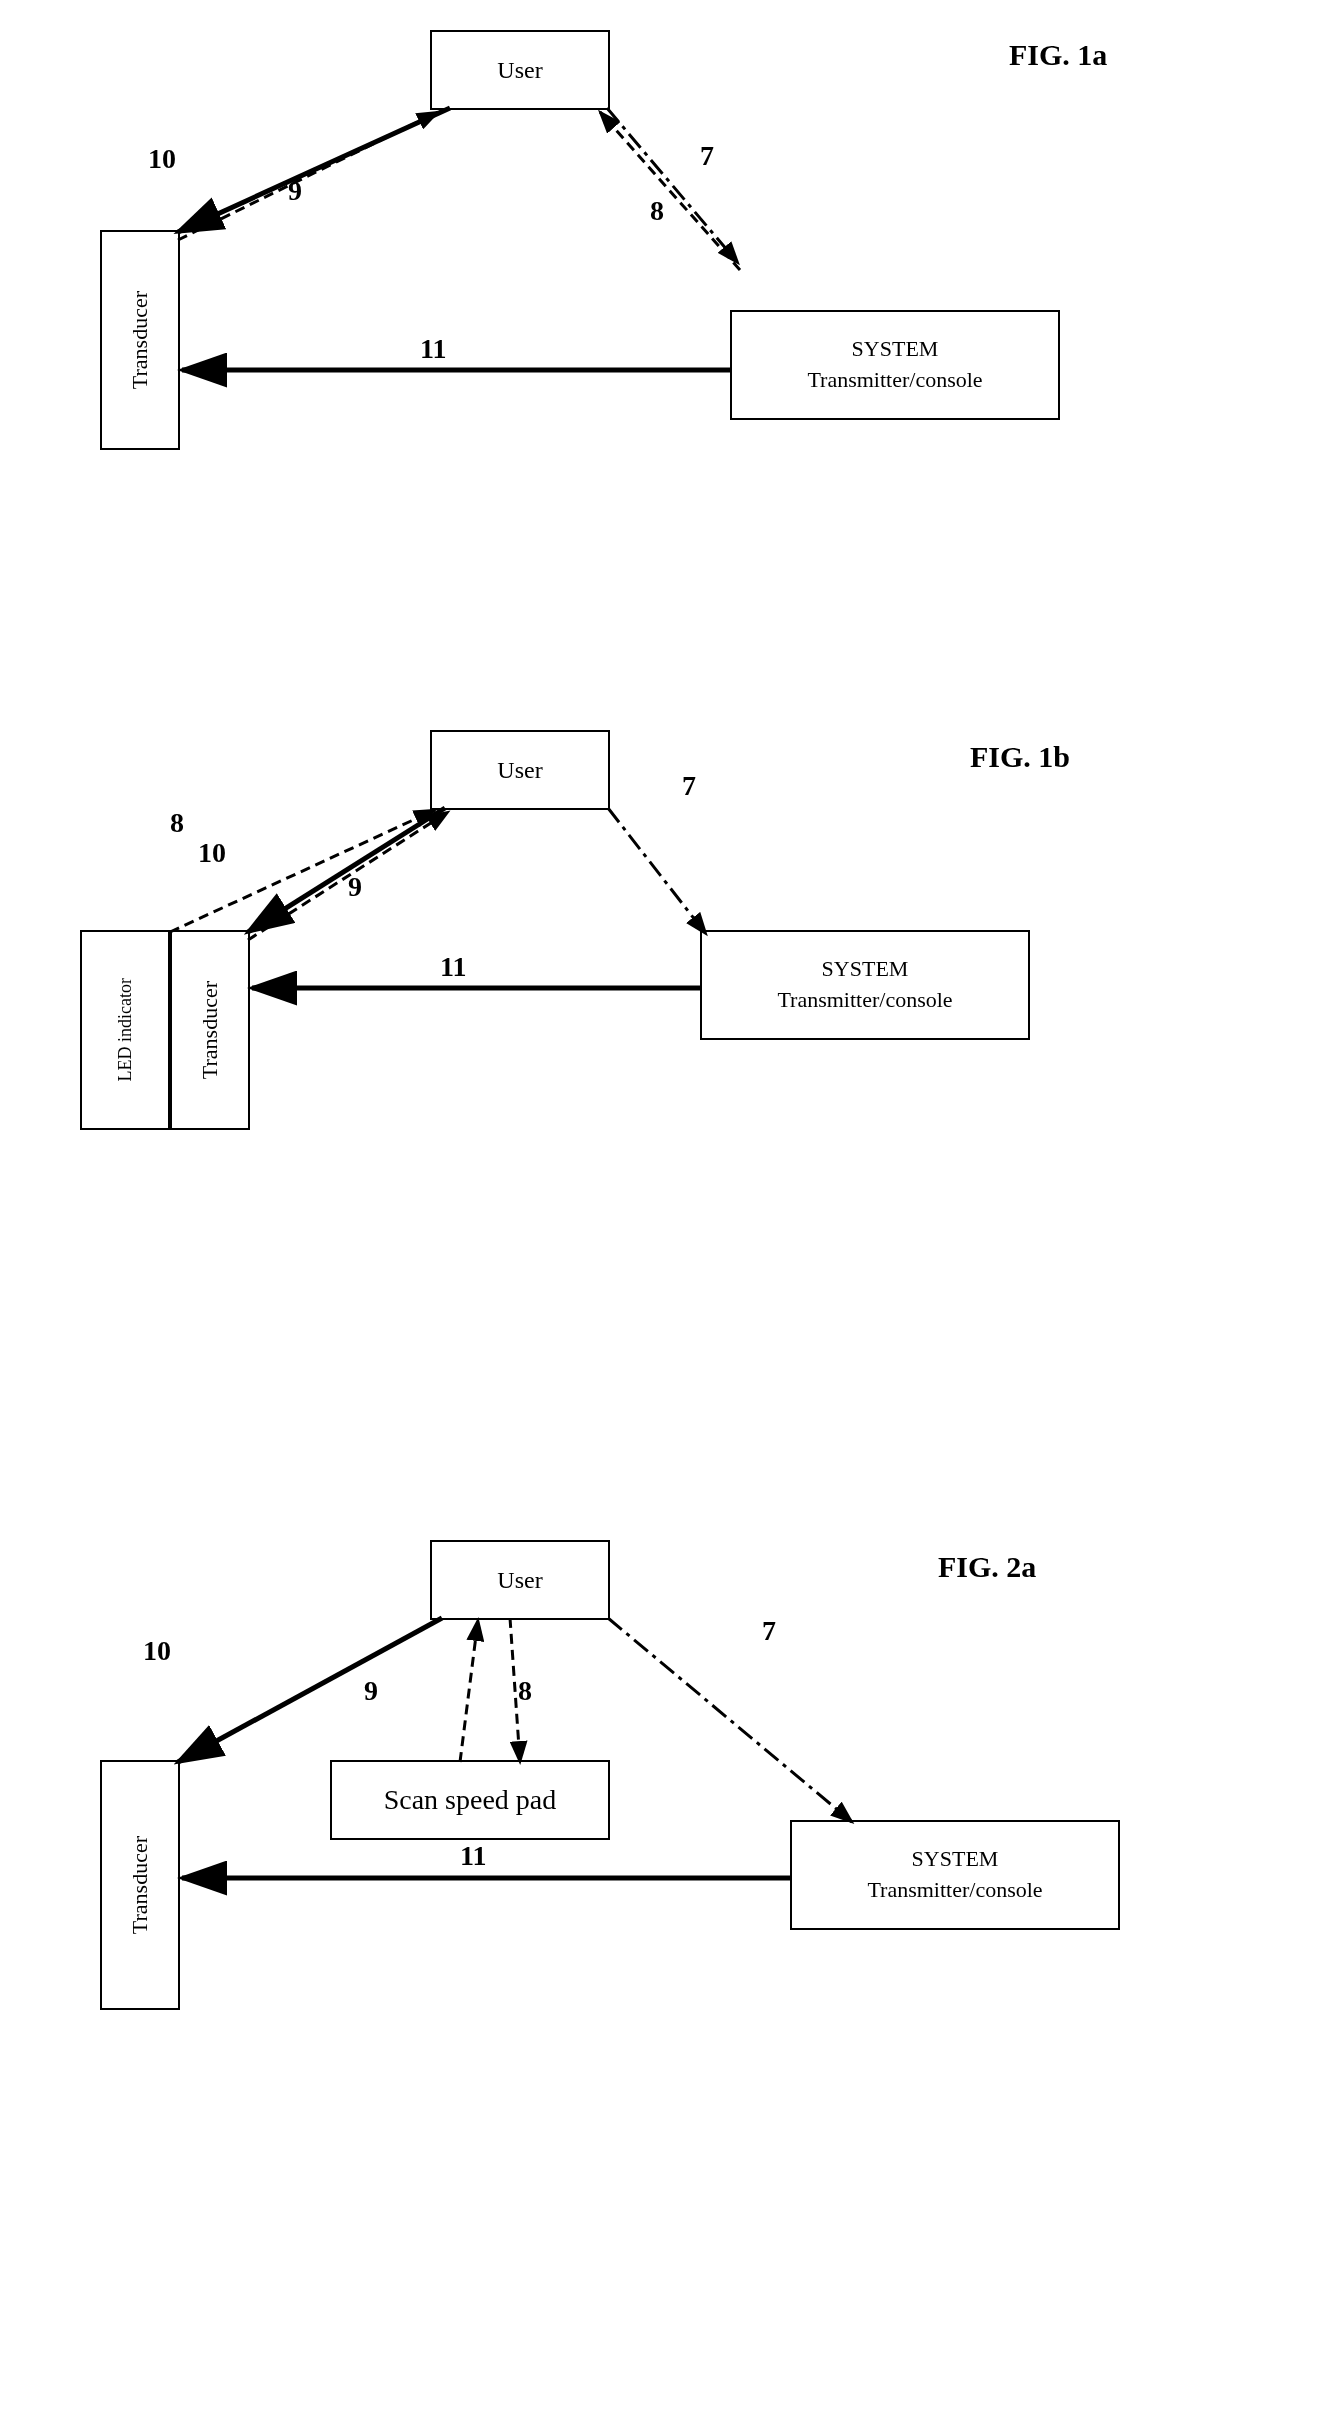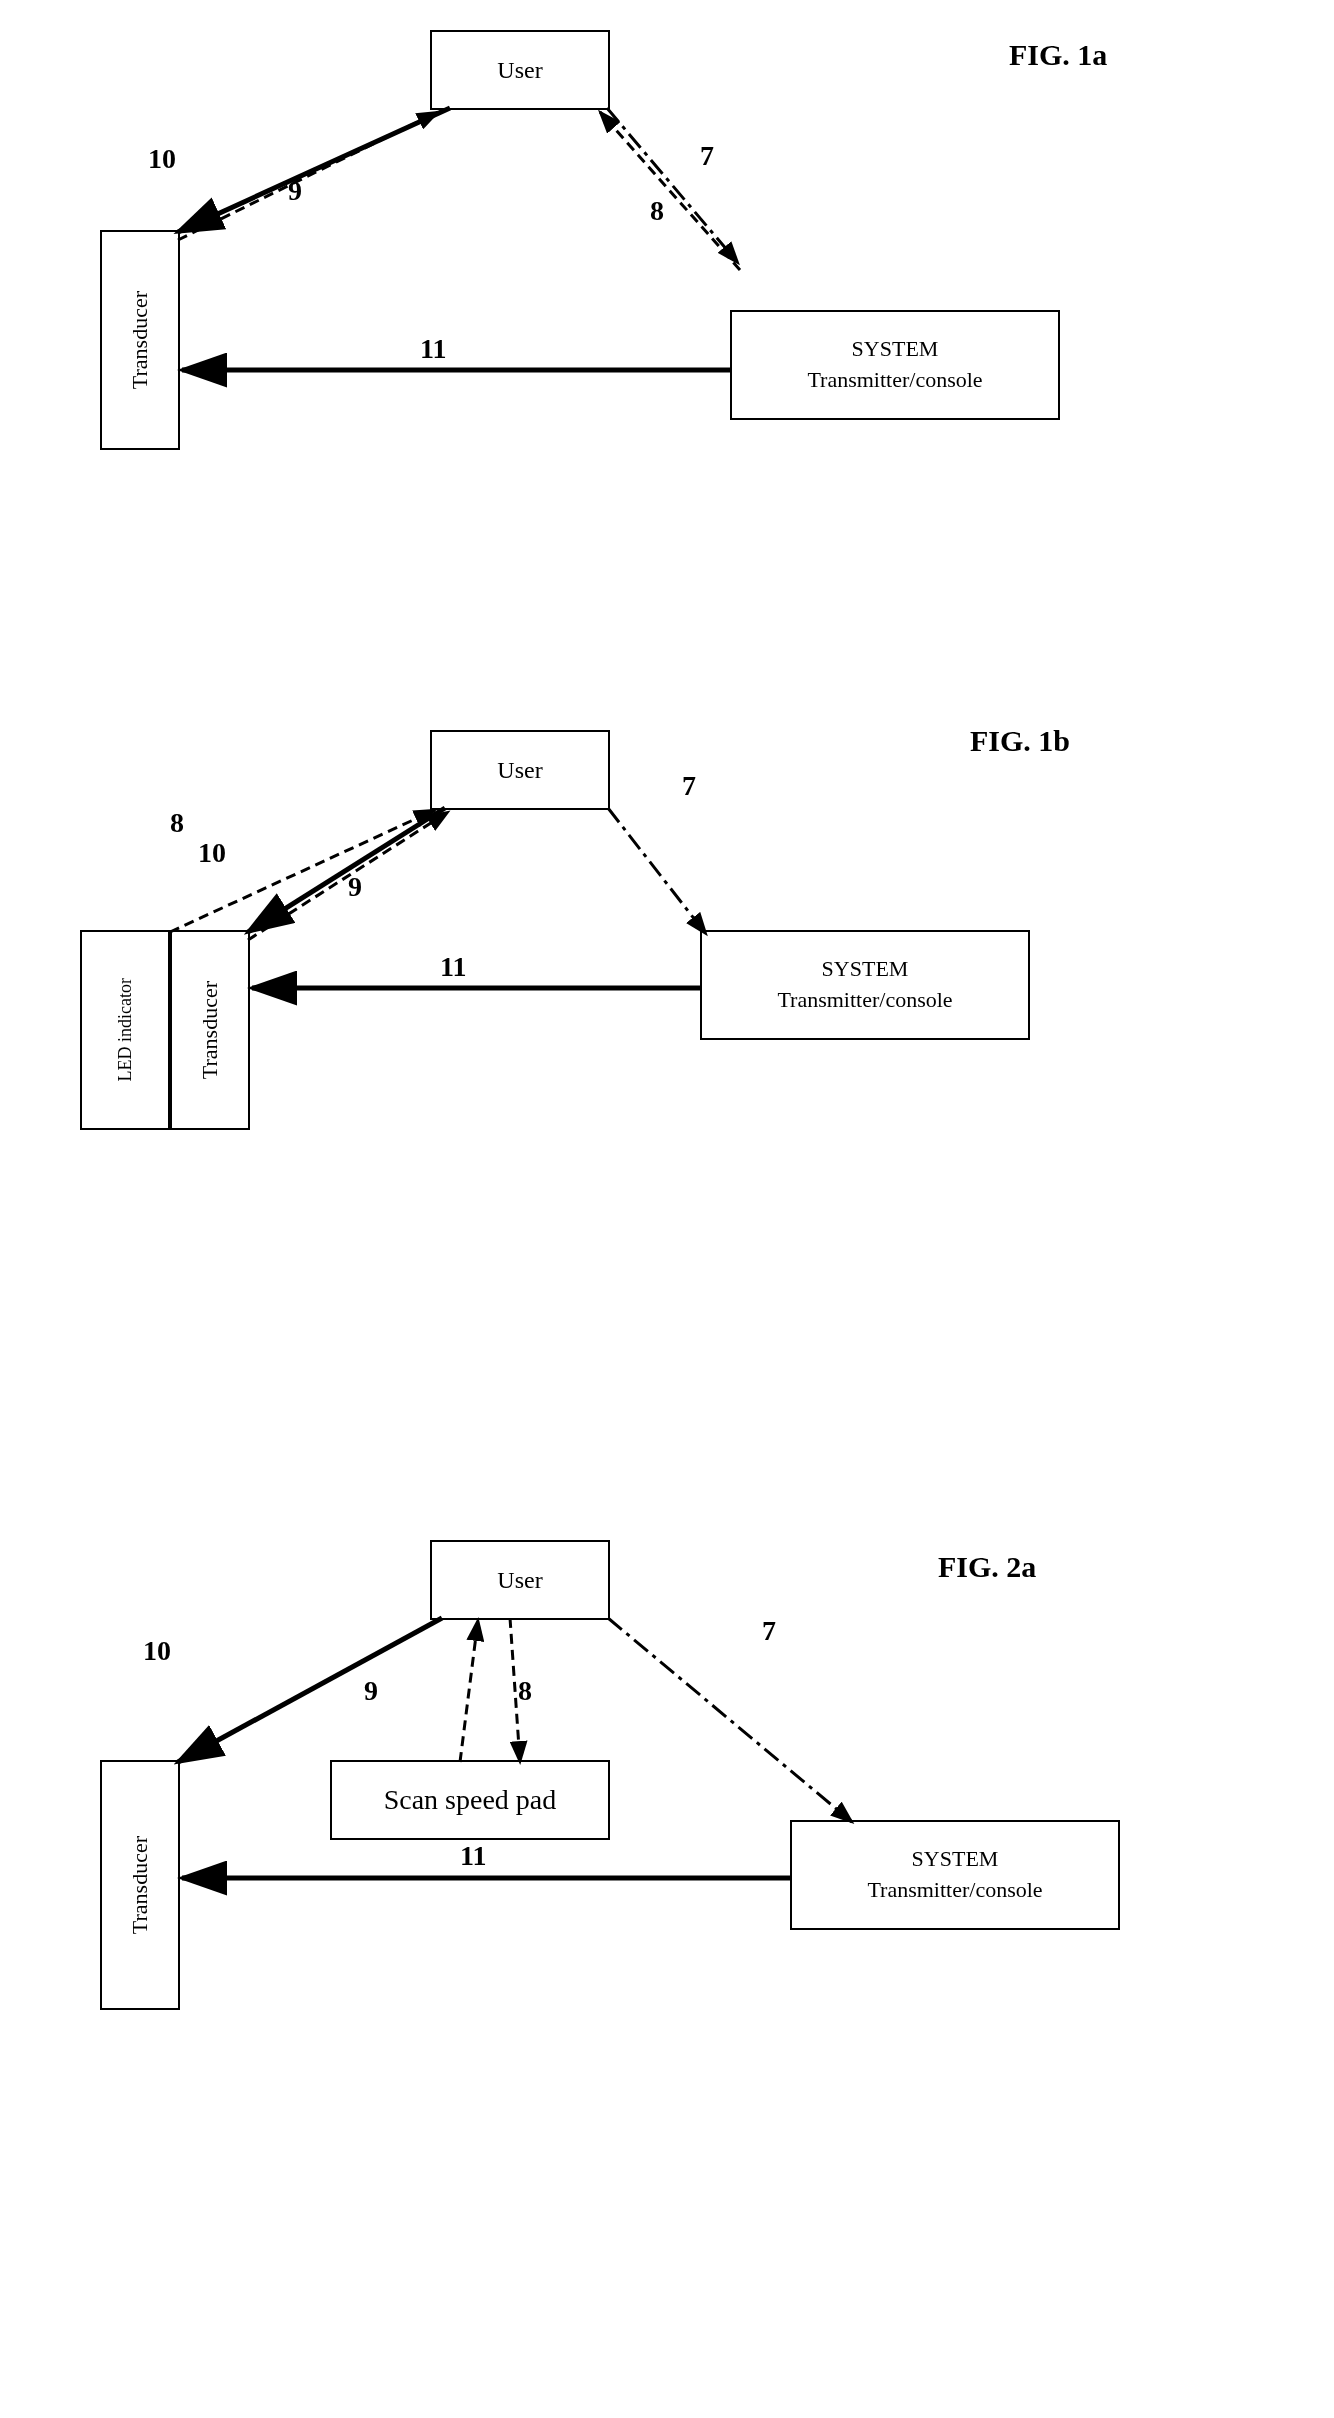--- a/index.html
+++ b/index.html
@@ -65,21 +65,21 @@
   </div>
 
   <div class="box" style="left:170px; top:930px; width:80px; height:200px;">
     <span style="writing-mode:vertical-rl; transform:rotate(180deg); font-size:22px;">Transducer</span>
   </div>
 
   <div class="box" style="left:700px; top:930px; width:330px; height:110px; font-size:22px; flex-direction:column; justify-content:center; line-height:1.4;">
     <span>SYSTEM<br>Transmitter/console</span>
   </div>
 
-  <div class="fig-label" style="left:970px; top:724px;text-align:center;">FIG. 1b</div>
+  <div class="fig-label" style="left:970px; top:740px;text-align:center;">FIG. 1b</div>
 
   <div class="box" style="left:430px; top:1540px; width:180px; height:80px; font-size:24px;">User</div>
 
   <div class="box" style="left:100px; top:1760px; width:80px; height:250px;">
     <span style="writing-mode:vertical-rl; transform:rotate(180deg); font-size:22px;">Transducer</span>
   </div>
 
   <div class="box" style="left:330px; top:1760px; width:280px; height:80px; font-size:28px;">Scan speed pad</div>
 
   <div class="box" style="left:790px; top:1820px; width:330px; height:110px; font-size:22px; flex-direction:column; justify-content:center; line-height:1.4;">

